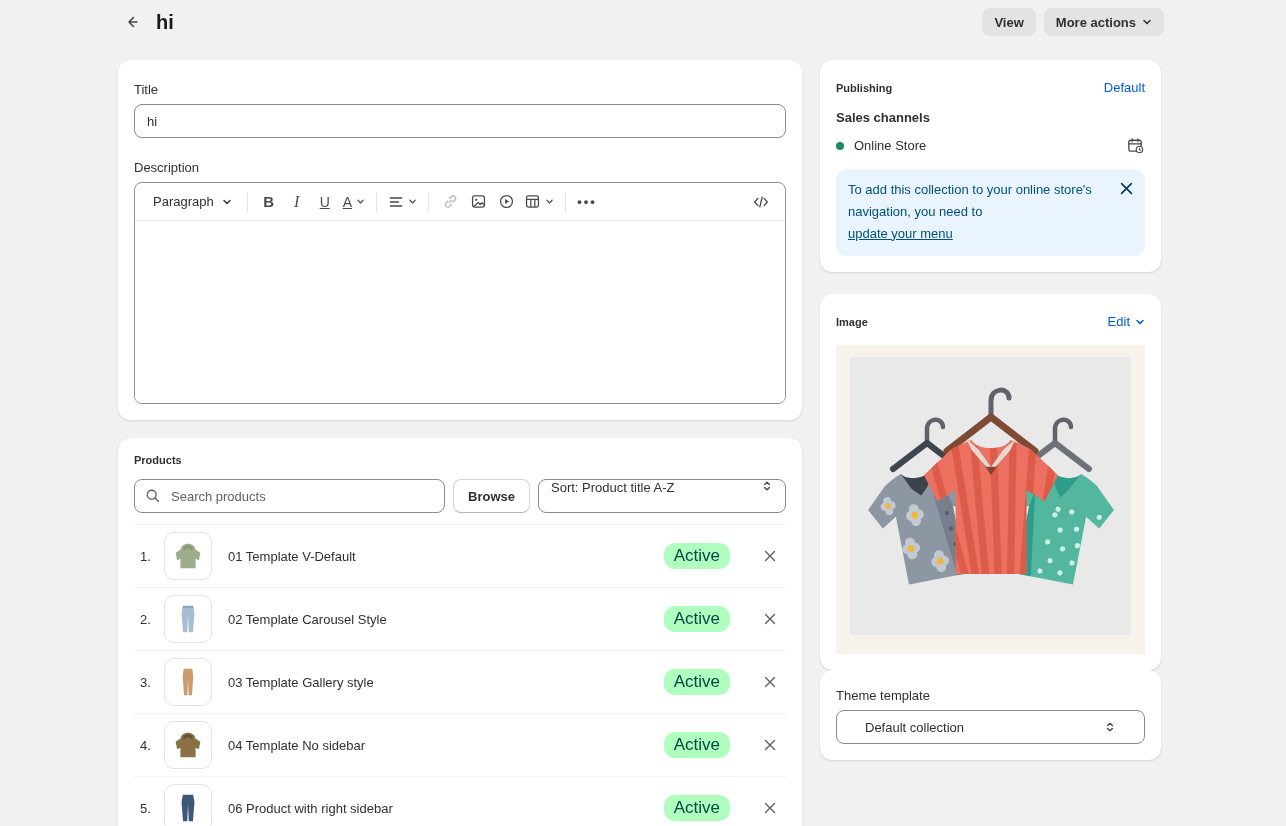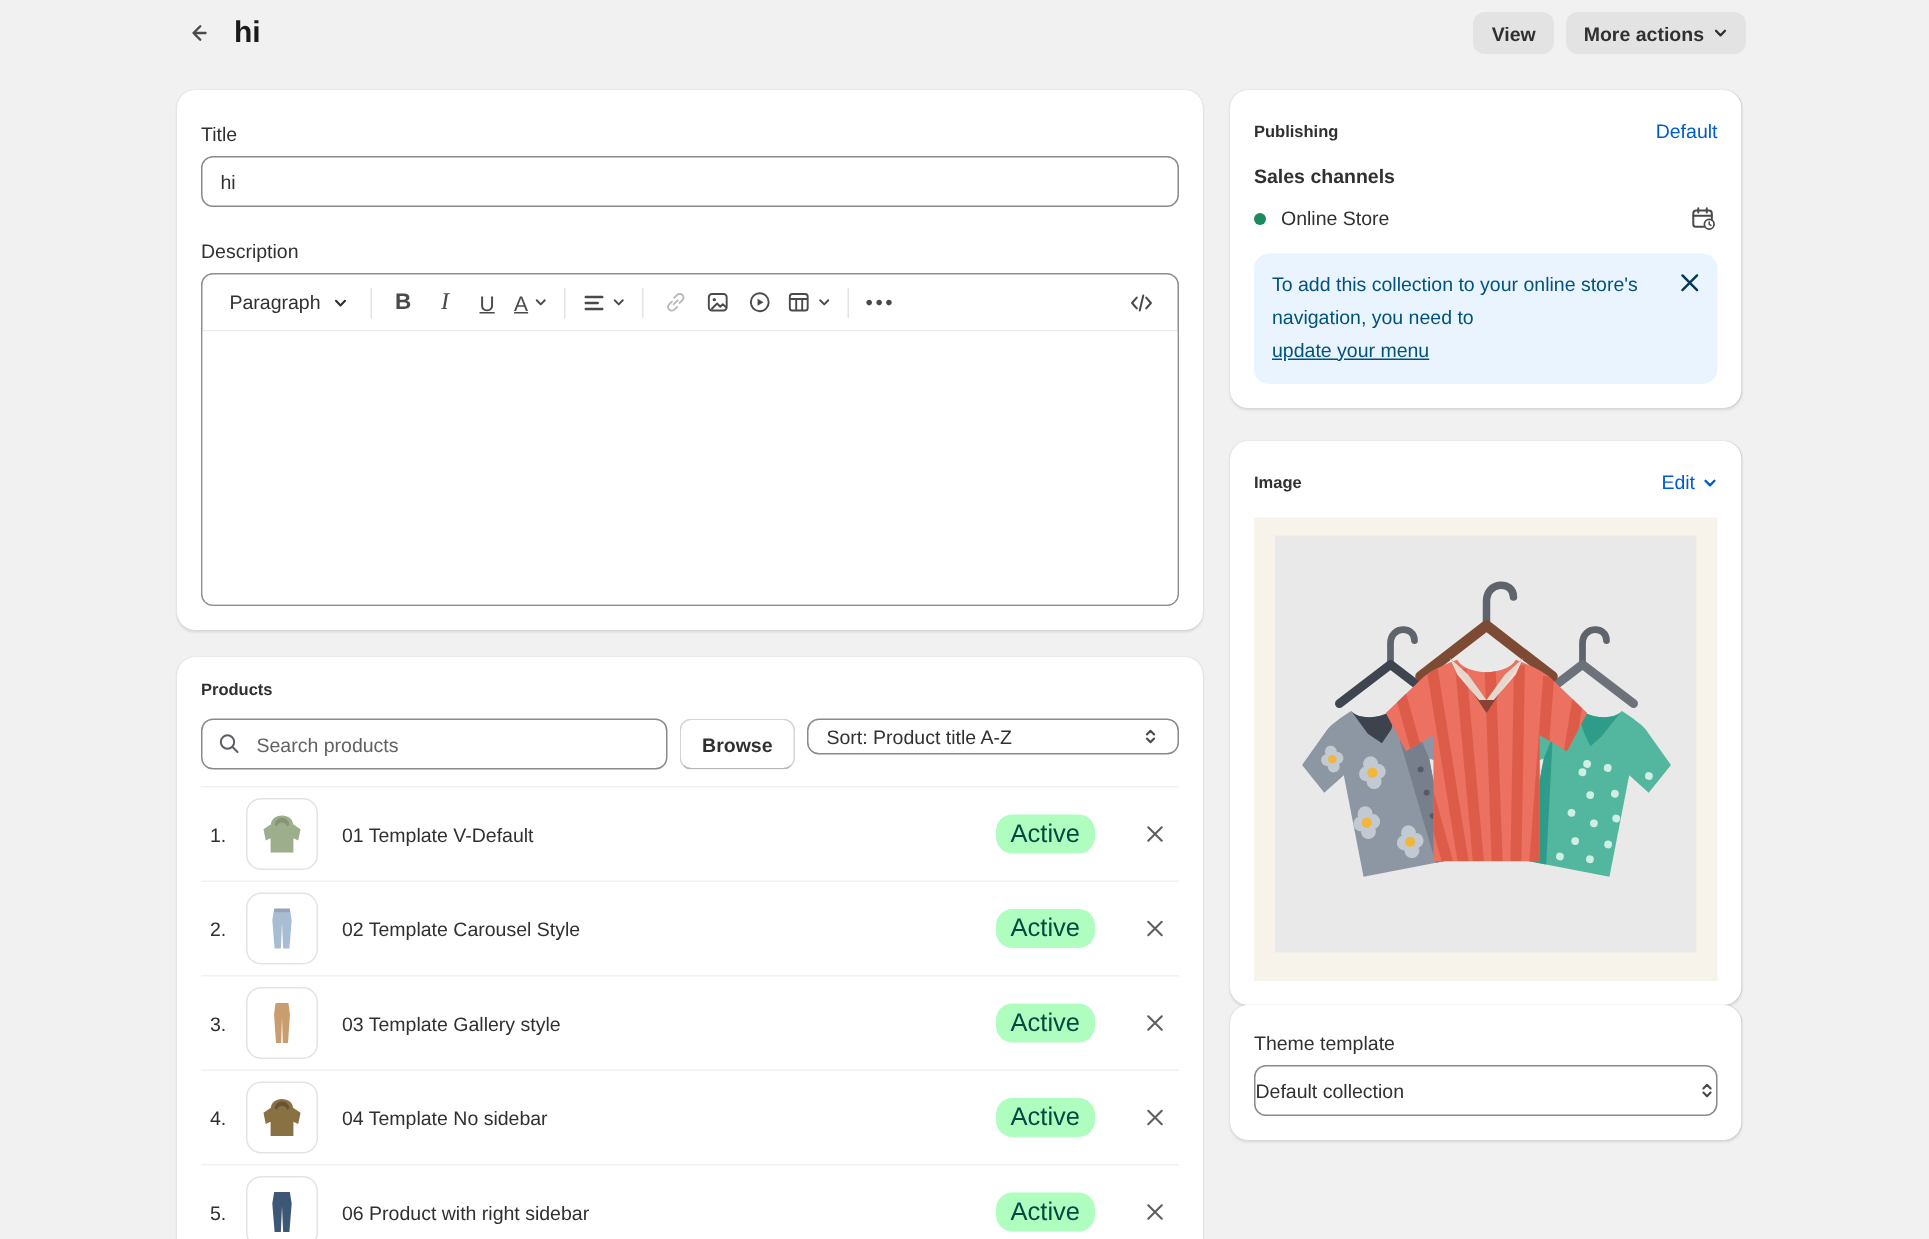--- a/index.html
+++ b/index.html
@@ -51,22 +51,22 @@
   
   .products-card{margin-top:18px;padding-bottom:0;border-bottom-left-radius:0;border-bottom-right-radius:0;}
   .card-heading{font-weight:700;font-size:11px;}
   .search-row{display:flex;gap:8px;margin-top:13px;}
   .search-box{flex:1;display:flex;align-items:center;gap:8px;height:34px;
     border:1px solid var(--border_strong);border-radius:8px;padding:0 10px;background:#fff;}
   .search-box input{border:none;outline:none;flex:1;font-family:inherit;font-size:13px;color:var(--text);background:transparent;}
   .search-box input::placeholder{color:#616161;}
   .btn-browse{height:34px;padding:0 14px;background:#fff;border:1px solid #d4d4d4;border-bottom-color:#b5b5b5;
     border-radius:8px;font-family:Liberation Sans, sans-serif;font-size:13px;font-weight:600;color:var(--text);cursor:pointer;}
-  .sort-select{width:248px;height:24px;border:1px solid var(--border_strong);border-radius:8px;background:#fff;
-    display:flex;align-items:center;justify-content:space-between;padding:0 12px;font-size:13px;cursor:pointer;}
+  .sort-select{width:248px;height:34px;border:1px solid var(--border_strong);border-radius:8px;background:#fff;
+    display:flex;justify-content:space-between;padding:0 12px;font-size:13px;cursor:pointer;}
   .product-list{margin-top:11px;}
   .product-row{display:flex;align-items:center;height:63px;border-top:1px solid var(--divider);}
   .row-index{width:30px;padding-left:6px;flex:none;}
   .thumb{width:48px;height:48px;border:1px solid #e3e3e3;border-radius:10px;background:#fff;
     display:flex;align-items:center;justify-content:center;flex:none;}
   .thumb svg{width:38px;height:38px;}
   .row-title{margin-left:16px;}
   .row-right{margin-left:auto;display:flex;align-items:center;gap:30px;padding-right:6px;}
   .badge{background:var(--badge_bg);color:var(--badge_text);border-radius:11px;padding:3px 10px;
     font-size:17px;line-height:1.2;}
@@ -86,21 +86,21 @@
   .banner{position:relative;margin-top:14px;background:var(--banner_bg);border-radius:10px;
     padding:10px 34px 12px 12px;color:var(--banner_text);line-height:1.68;}
   .banner a{color:inherit;display:block;width:max-content;}
   .banner-close{position:absolute;top:9px;right:9px;border:none;background:transparent;color:#013a57;
     cursor:pointer;width:20px;height:20px;display:flex;align-items:center;justify-content:center;padding:0;}
   .image-card{margin-top:22px;}
   .image-frame{margin-top:16px;background:#f8f3ea;padding:12px 14px 19px;}
   .image-canvas{background:#e9e9e9;height:278px;display:flex;align-items:center;justify-content:center;overflow:hidden;}
   .theme-card{}
   .select-box{width:100%;height:34px;border:1px solid var(--border_strong);border-radius:8px;background:#fff;
-    display:flex;align-items:center;justify-content:space-between;padding:0 0;margin-top:7px;cursor:pointer;}
+    display:flex;align-items:center;justify-content:space-between;padding:0 28px;margin-top:7px;cursor:pointer;}
   .updown{color:#4a4a4a;display:flex;}
 </style>
 </head>
 <body>
 
 <div class="topbar">
   <button class="back-btn">
     <span style="display:flex">
       <svg width="18" height="18" viewBox="0 0 18 18">
           <path d="M10.5 4.5 L6 9 L10.5 13.5 M6.2 9 H14" stroke="currentColor" stroke-width="1.6" fill="none" stroke-linecap="round" stroke-linejoin="round"></path>

